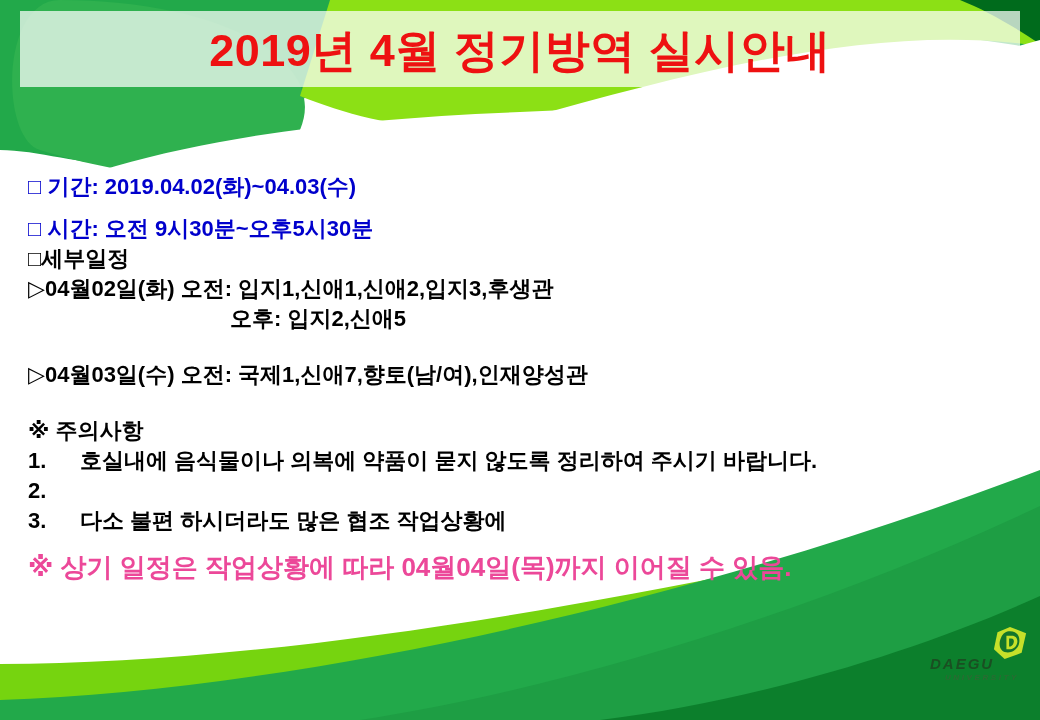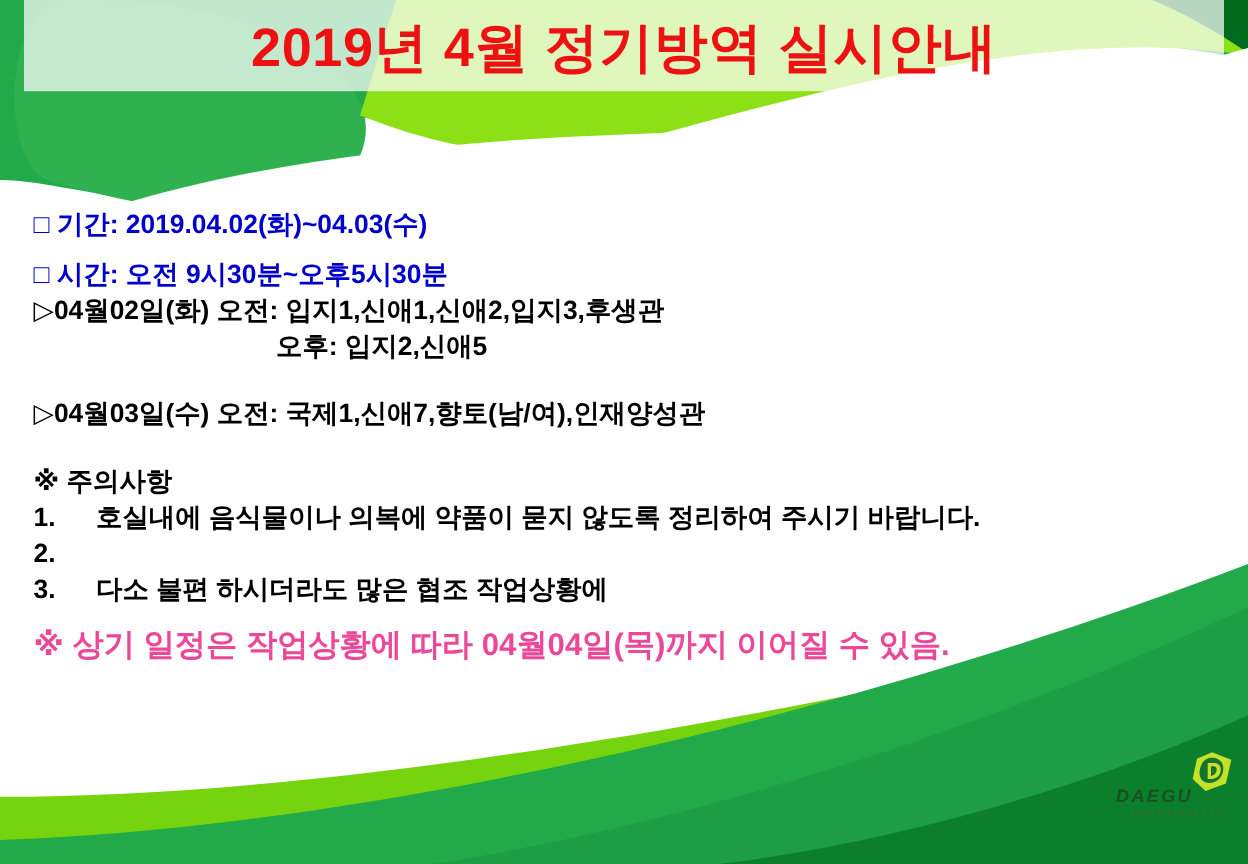--- a/index.html
+++ b/index.html
@@ -25,21 +25,21 @@
     left: 0;
     top: 0;
     width: 1040px;
     height: 720px;
   }
 
   
   .title-banner {
     position: absolute;
     left: 20px;
-    top: 0;
+    top: 11px;
     width: 1000px;
     height: 76px;
     background: rgba(255, 255, 255, 0.72);
     box-sizing: border-box;
     display: flex;
     align-items: center;
     justify-content: center;
   }
 
   .title-text {
@@ -172,20 +172,21 @@
   <div class="title-banner">
     <div class="title-text">2019년 4월 정기방역 실시안내</div>
   </div>
 
   <div class="content">
 
     <div class="line blue">□ 기간: 2019.04.02(화)~04.03(수)</div>
 
     <div class="line blue">□ 시간: 오전 9시30분~오후5시30분</div>
 
+    <div class="line">□세부일정</div>
 
     <div class="line">▷04월02일(화) 오전: 입지1,신애1,신애2,입지3,후생관</div>
 
     <div class="line indent-sub">오후: 입지2,신애5</div>
 
     <div class="spacer-md"></div>
 
     <div class="line">▷04월03일(수) 오전: 국제1,신애7,향토(남/여),인재양성관</div>
 
 

